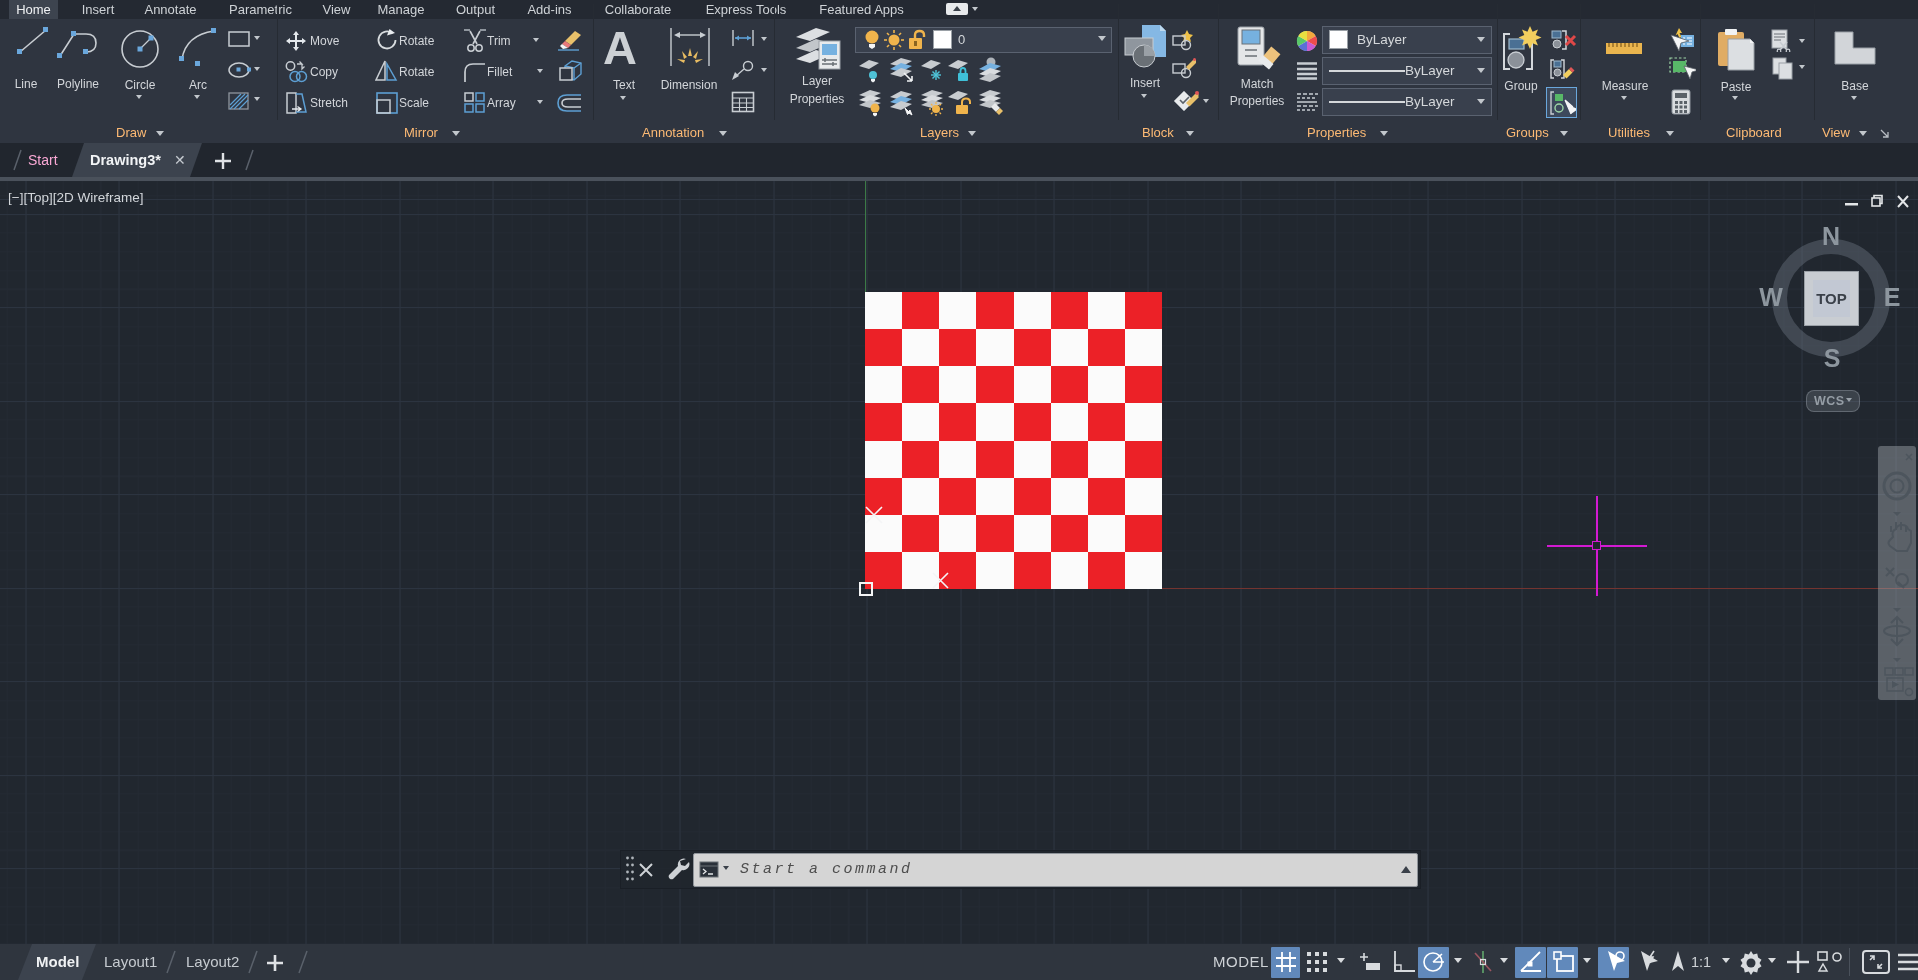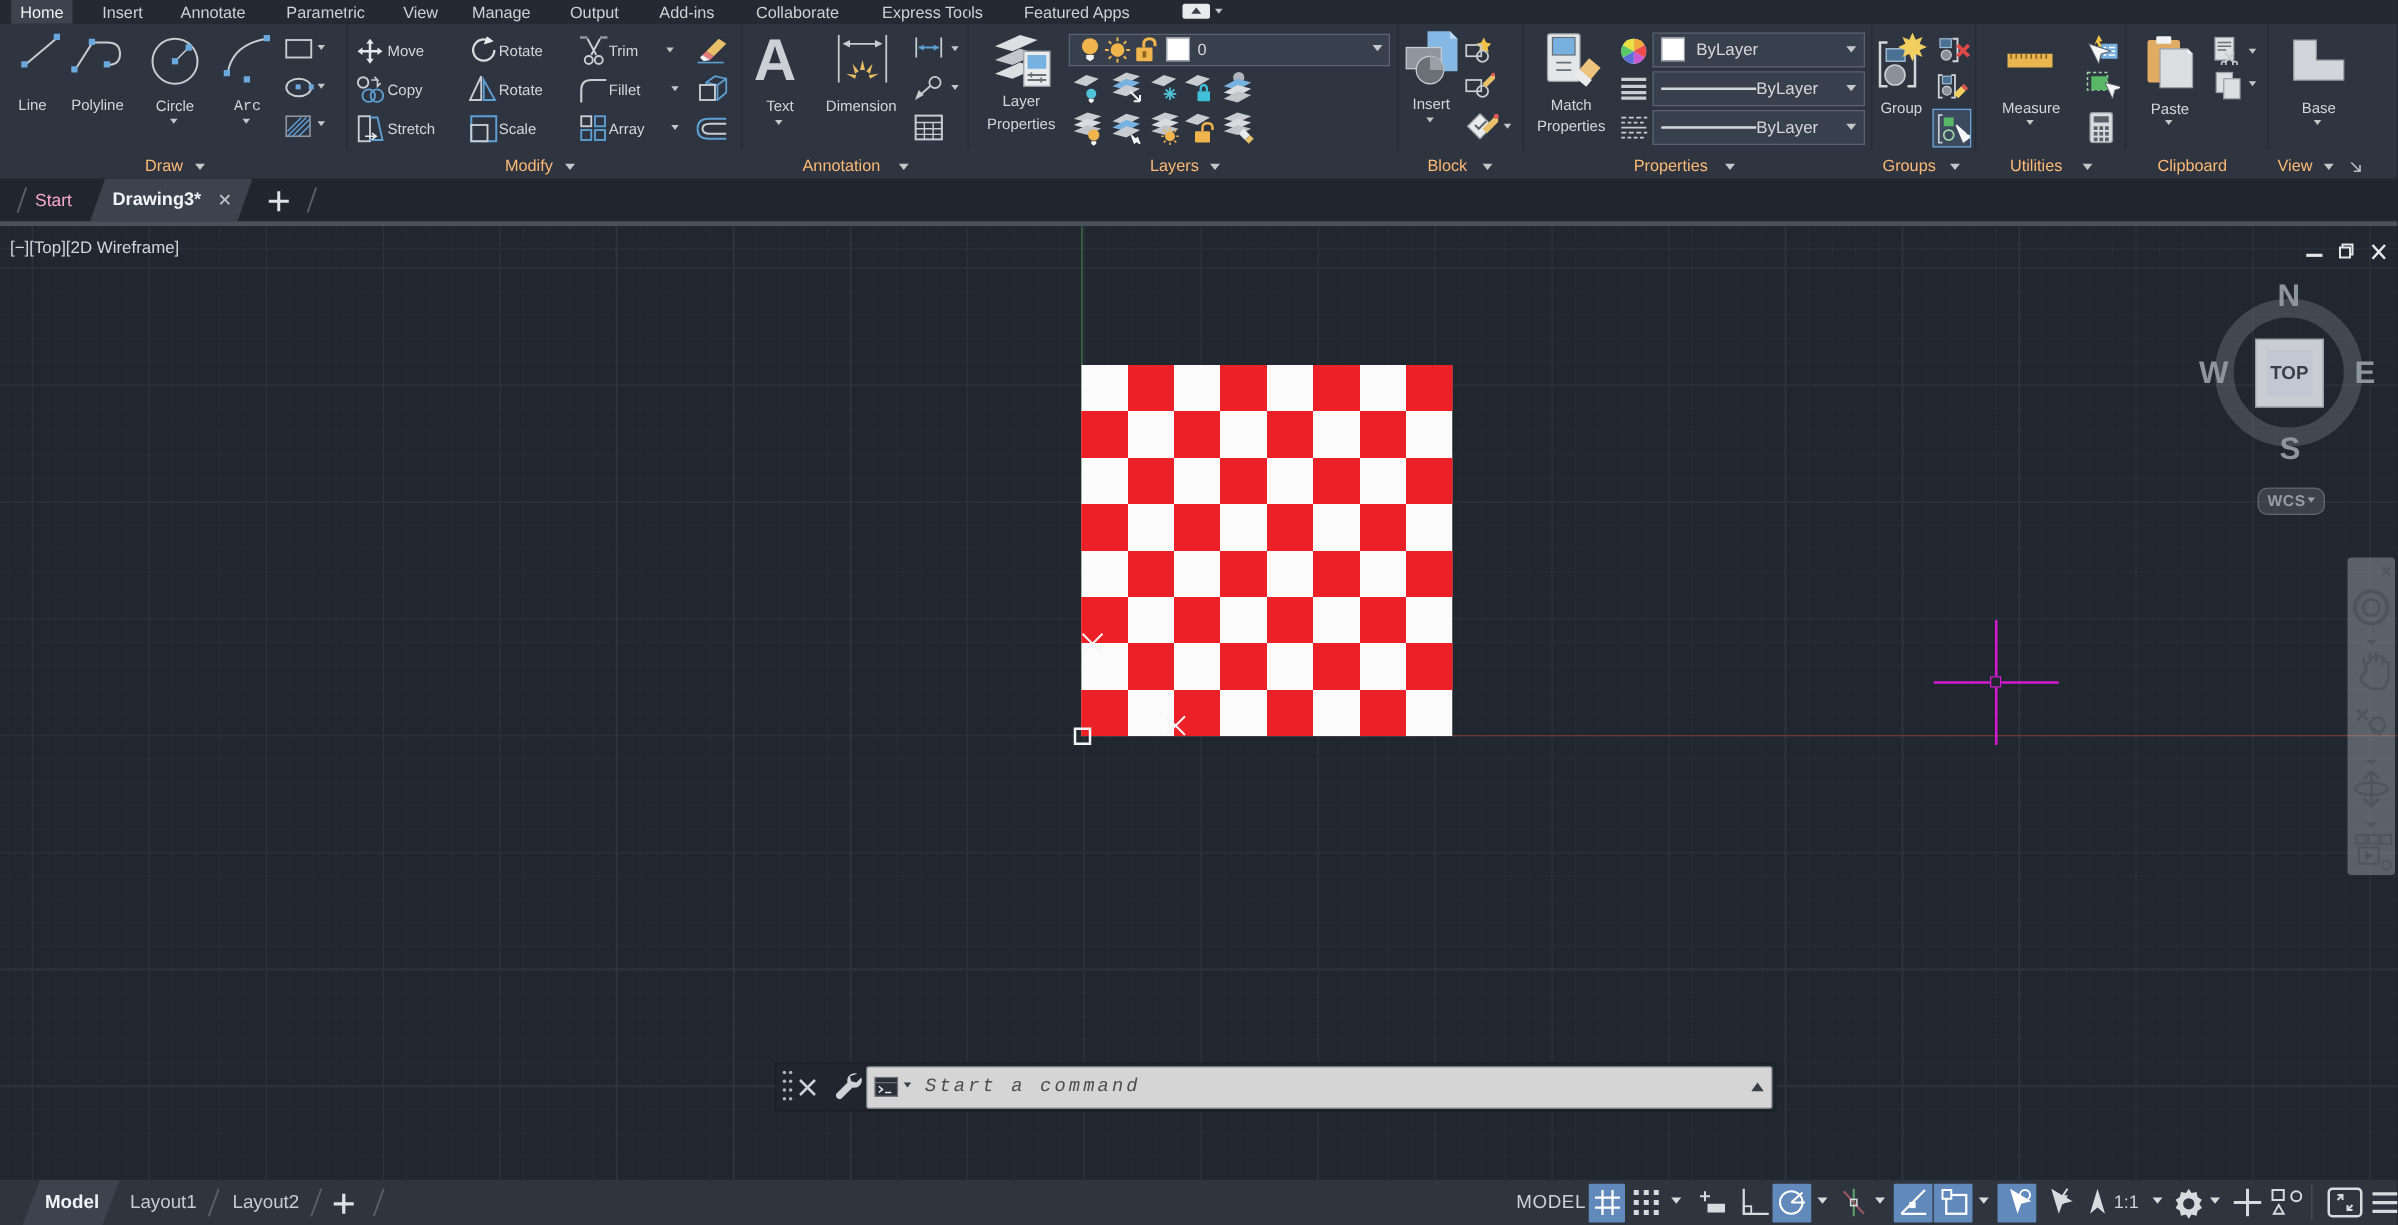--- a/index.html
+++ b/index.html
@@ -75,21 +75,21 @@
       <rect x="29.5" y="8.5" width="5" height="5" fill="#6aa7dc"></rect>
   </svg>
   <div class="tlabel" style="left:140px;top:78px;transform:translateX(-50%);">Circle</div>
   <div class="caretsm" style="left:136px;top:95px;"></div>
   <svg class="abs" style="left:178px;top:25px;" width="44" height="44" viewBox="0 0 44 44">
     <path d="M4 34 Q8 10 36 6" stroke="#c8cdd2" stroke-width="1.6" fill="none"></path>
     <rect x="1" y="31" width="5" height="5" fill="#6aa7dc"></rect>
       <rect x="33" y="3" width="5" height="5" fill="#6aa7dc"></rect>
     <rect x="17" y="36" width="5" height="5" fill="#6aa7dc"></rect>
   </svg>
-  <div class="tlabel" style="left:198px;top:78px;transform:translateX(-50%);font-family:Liberation Mono, monospace;">Arc</div>
+  <div class="tlabel" style="left:198px;top:78px;transform:translateX(-50%);">Arc</div>
   <div class="caretsm" style="left:194px;top:95px;"></div>
   <svg class="abs" style="left:227px;top:30px;" width="24" height="18" viewBox="0 0 24 18">
     <rect x="2" y="2" width="20" height="14" stroke="#c8cdd2" stroke-width="1.5" fill="none"></rect>
   </svg>
   <div class="caretsm" style="left:254px;top:36px;"></div>
   <svg class="abs" style="left:227px;top:61px;" width="26" height="18" viewBox="0 0 26 18">
     <ellipse cx="12" cy="9" rx="10" ry="7" stroke="#c8cdd2" stroke-width="1.5" fill="none"></ellipse>
     <rect x="9.5" y="6.5" width="4" height="4" fill="#6aa7dc"></rect>
       <rect x="20" y="6.5" width="4" height="4" fill="#6aa7dc"></rect>
   </svg>
@@ -478,21 +478,21 @@
   <div class="sep" style="left:774px;"></div>
   <div class="sep" style="left:1118px;"></div>
   <div class="sep" style="left:1218px;"></div>
   <div class="sep" style="left:1497px;"></div>
   <div class="sep" style="left:1580px;"></div>
   <div class="sep" style="left:1700px;"></div>
   <div class="sep" style="left:1814px;"></div>
 
   <div class="plabel" style="left:116px;">Draw</div>
     <div class="caret" style="left:156px;top:131px;"></div>
-  <div class="plabel" style="left:404px;">Modify</div>
+  <div class="plabel" style="left:404px;">Mirror</div>
     <div class="caret" style="left:452px;top:131px;"></div>
   <div class="plabel" style="left:642px;">Annotation</div>
     <div class="caret" style="left:719px;top:131px;"></div>
   <div class="plabel" style="left:920px;">Layers</div>
     <div class="caret" style="left:968px;top:131px;"></div>
   <div class="plabel" style="left:1142px;">Block</div>
     <div class="caret" style="left:1186px;top:131px;"></div>
   <div class="plabel" style="left:1307px;">Properties</div>
     <div class="caret" style="left:1380px;top:131px;"></div>
   <div class="plabel" style="left:1506px;">Groups</div>

